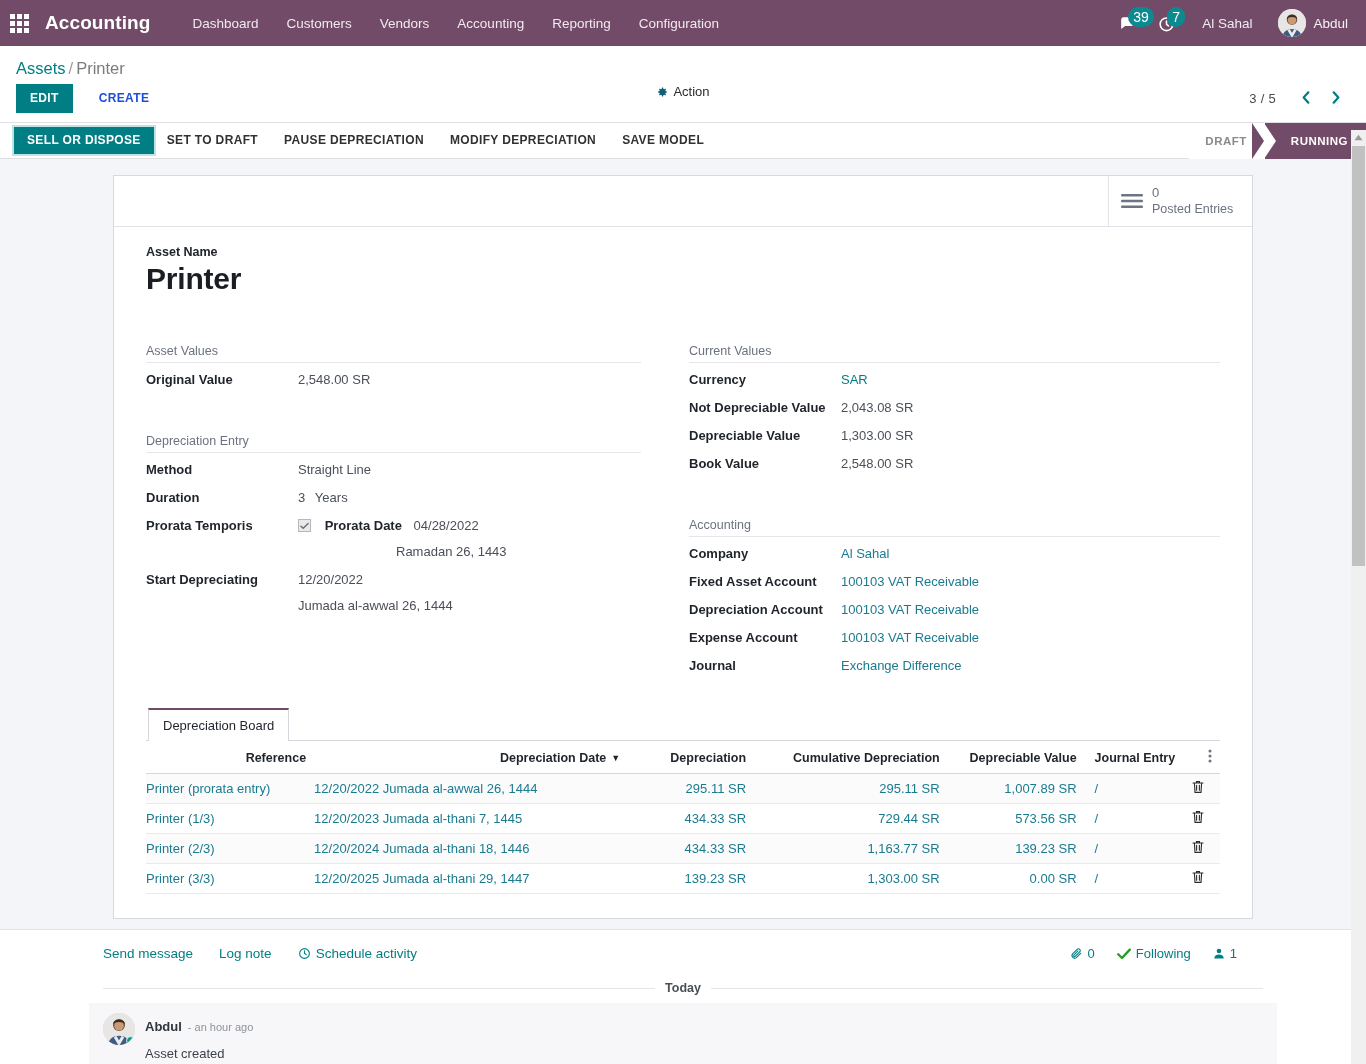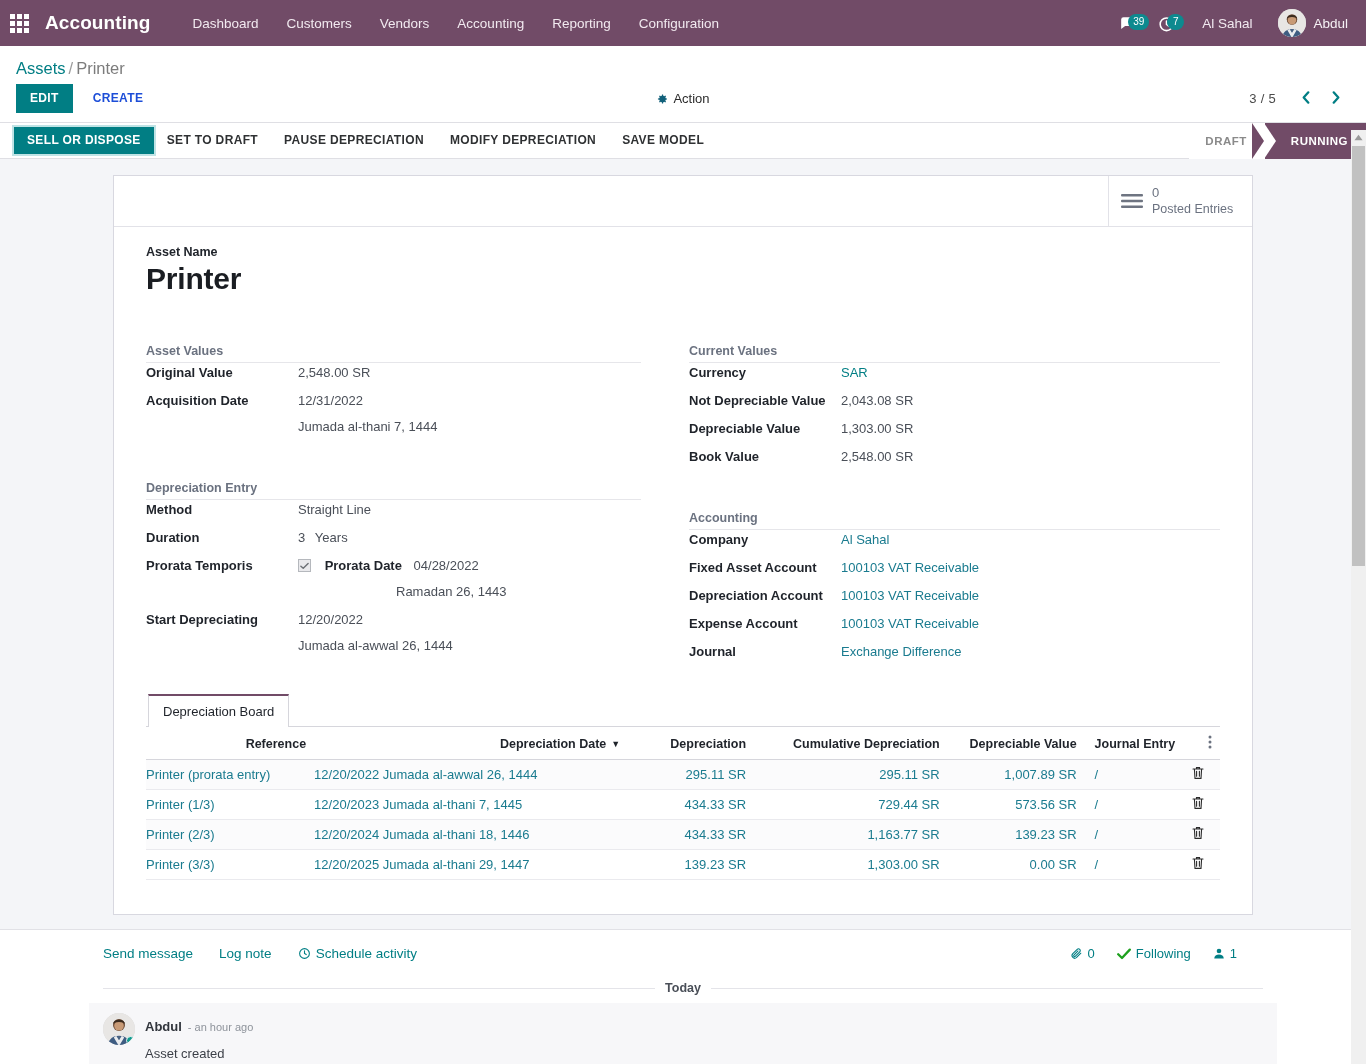--- a/index.html
+++ b/index.html
@@ -60,26 +60,26 @@
     position: relative;
     padding: 0 10px;
     cursor: pointer;
     display: flex;
     align-items: center;
     height: 46px;
   }
   .nav-ico-wrap svg { display:block; }
   .badge {
     position: absolute;
-    top: 14px; left: 20px;
+    top: 7px; left: 20px;
     background: #00859a;
     background: #0d8a8f;
     color: #fff;
     border-radius: 10px;
-    font-size: 10px;
+    font-size: 14px;
     line-height: 1;
     padding: 3px 5px 3px 5px;
     min-width: 17px;
     text-align: center;
     font-weight: normal;
   }
   .company-name {
     font-size: 13.5px;
     color: #f2eaf0;
     padding: 6px 16px;
@@ -119,24 +119,24 @@
   .breadcrumb a {
     color: #017e84;
     text-decoration: none;
     cursor: pointer;
   }
   .breadcrumb .sep { color: #9b9b9b; margin: 0 3px; }
   .breadcrumb .cur { color: #7c7c7c; }
 
   .cp-row {
     display: flex;
-    align-items: center;
     padding-bottom: 9px;
     padding-top: 2px;
     position: relative;
+    gap: 6px;
   }
   .btn-edit {
     background: #017e84;
     color: #ffffff;
     border: 1px solid #017e84;
     font-size: 12px;
     font-weight: bold;
     letter-spacing: .35px;
     padding: 6px 13px;
     cursor: pointer;
@@ -311,21 +311,22 @@
 
   .cols { display: flex; gap: 0; }
   .col { width: 50%; padding-right: 42px; }
   .col:last-child { padding-right: 0; padding-left: 6px; }
 
   .group-title {
     font-size: 12.5px;
     color: #6b7280;
     padding-bottom: 4px;
     border-bottom: 1px solid #e6e6ea;
-    font-weight: bold;
+    margin-bottom: 7px;
+    font-weight: normal;
   }
   .frow { display: flex; align-items: flex-start; margin-bottom: 9px; }
   .flabel {
     width: 152px;
     flex: 0 0 152px;
     font-size: 13px;
     font-weight: bold;
     color: #1f232a;
     line-height: 19px;
     padding-right: 8px;
@@ -636,27 +637,20 @@
         <div class="cols">
 
           <div class="col">
             <div class="group-title">Asset Values</div>
 
             <div class="frow">
               <div class="flabel">Original Value</div>
               <div class="fval">2,548.00 SR</div>
             </div>
 
-            <div class="frow">
-              <div class="flabel">Acquisition Date</div>
-              <div class="fval">
-                <span>12/31/2022</span>
-                <span class="sub" style="margin-top:7px">Jumada al-thani 7, 1444</span>
-              </div>
-            </div>
 
             <div class="spacer-block"></div>
 
             <div class="group-title">Depreciation Entry</div>
 
             <div class="frow">
               <div class="flabel">Method</div>
               <div class="fval">Straight Line</div>
             </div>
 

